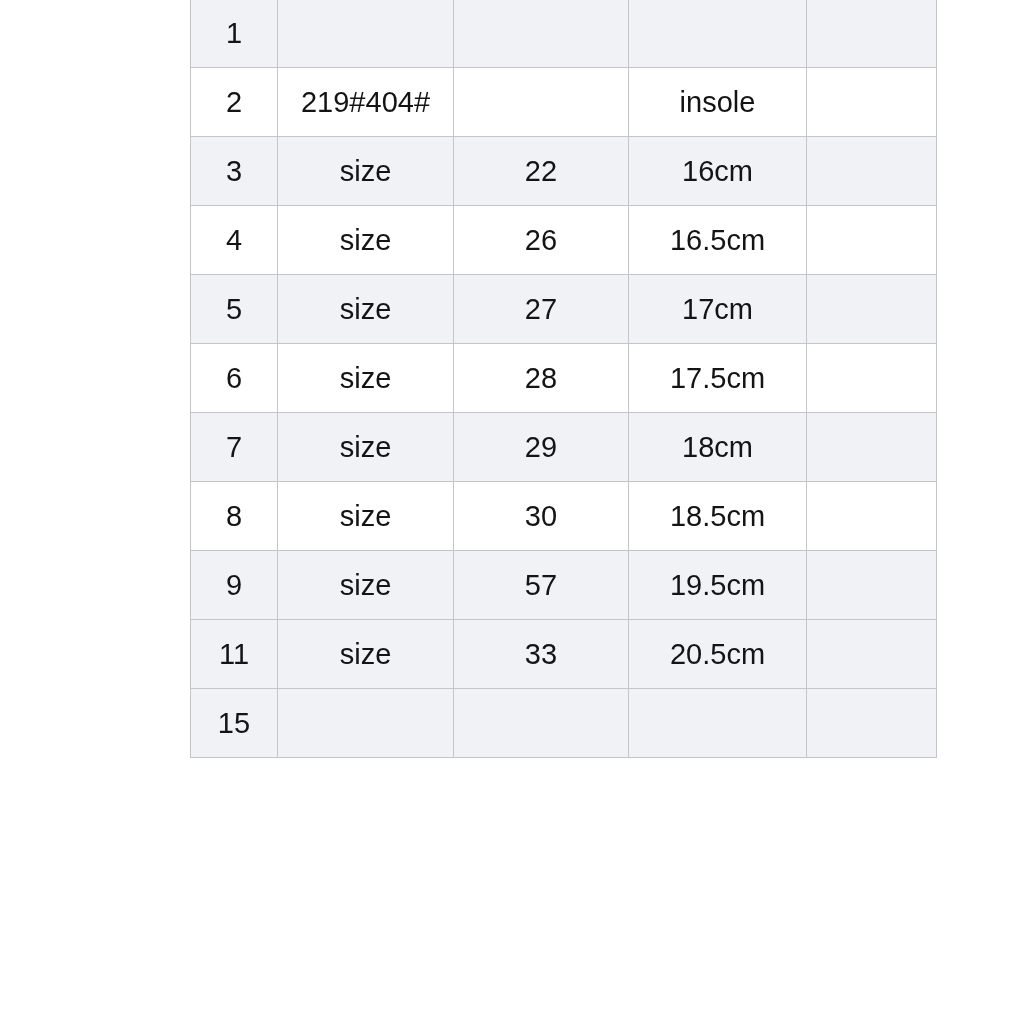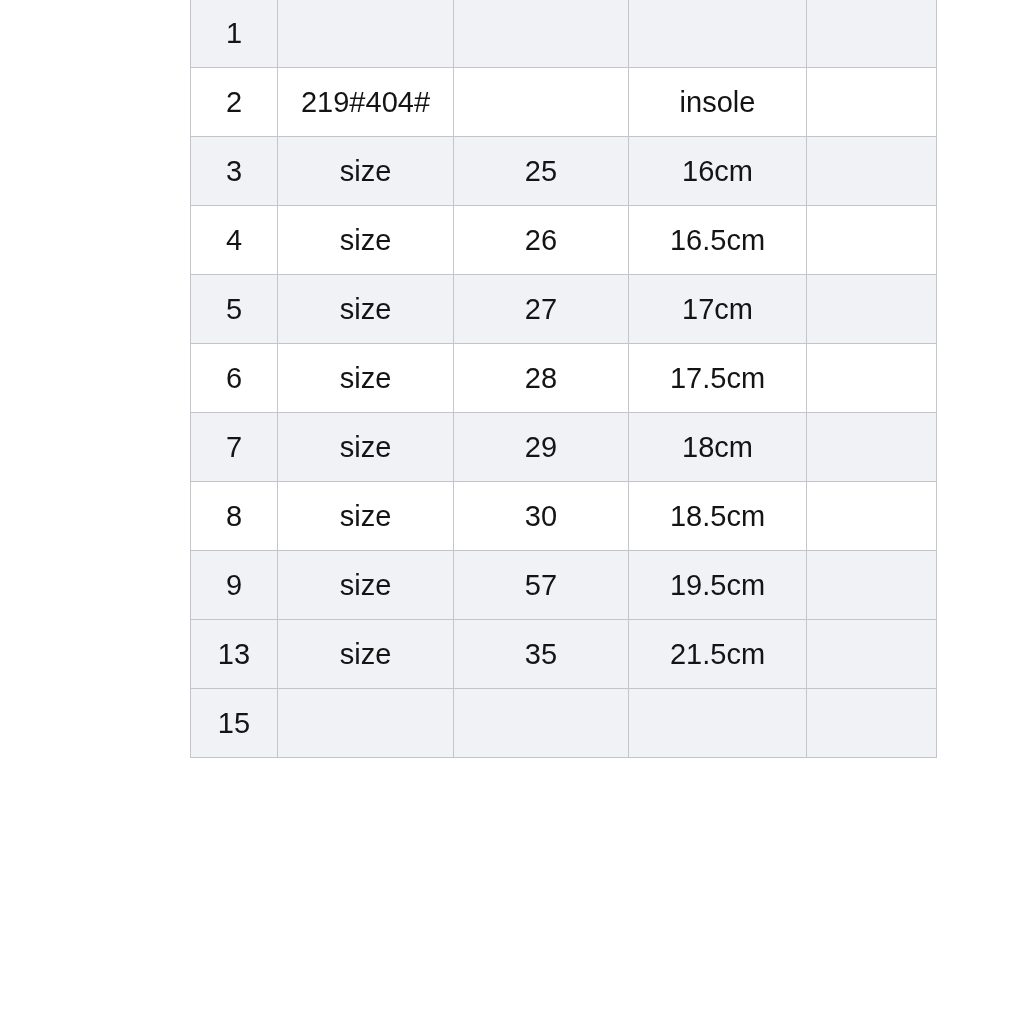--- a/index.html
+++ b/index.html
@@ -91,21 +91,21 @@
         <tr class="plain">
           <td class="rownum">2</td>
           <td class="data-cell">219#404#</td>
           <td class="data-cell"></td>
           <td class="data-cell">insole</td>
           <td class="data-cell"></td>
         </tr>
         <tr class="banded">
           <td class="rownum">3</td>
           <td class="data-cell">size</td>
-          <td class="data-cell">25</td>
+          <td class="data-cell">22</td>
           <td class="data-cell">16cm</td>
           <td class="data-cell"></td>
         </tr>
         <tr class="plain">
           <td class="rownum">4</td>
           <td class="data-cell">size</td>
           <td class="data-cell">26</td>
           <td class="data-cell">16.5cm</td>
           <td class="data-cell"></td>
         </tr>
@@ -138,24 +138,24 @@
           <td class="data-cell"></td>
         </tr>
         <tr class="banded">
           <td class="rownum">9</td>
           <td class="data-cell">size</td>
           <td class="data-cell">57</td>
           <td class="data-cell">19.5cm</td>
           <td class="data-cell"></td>
         </tr>
         <tr class="banded">
-          <td class="rownum">13</td>
+          <td class="rownum">11</td>
           <td class="data-cell">size</td>
-          <td class="data-cell">35</td>
-          <td class="data-cell">21.5cm</td>
+          <td class="data-cell">33</td>
+          <td class="data-cell">20.5cm</td>
           <td class="data-cell"></td>
         </tr>
         <tr class="banded">
           <td class="rownum">15</td>
           <td class="data-cell"></td>
           <td class="data-cell"></td>
           <td class="data-cell"></td>
           <td class="data-cell"></td>
         </tr>
       </tbody>

